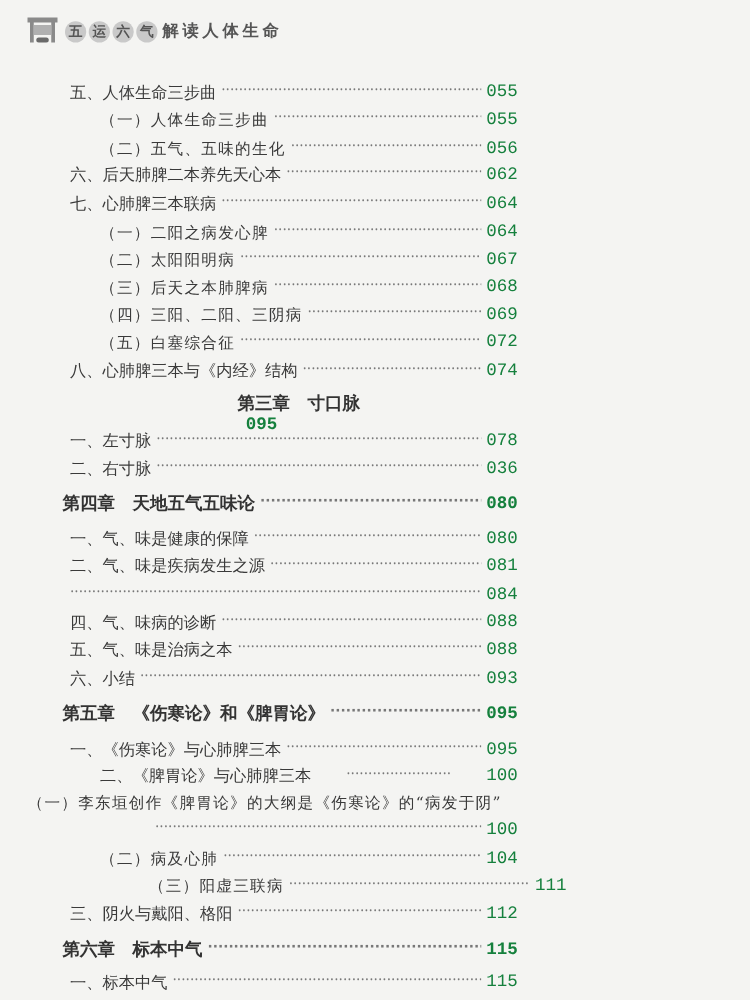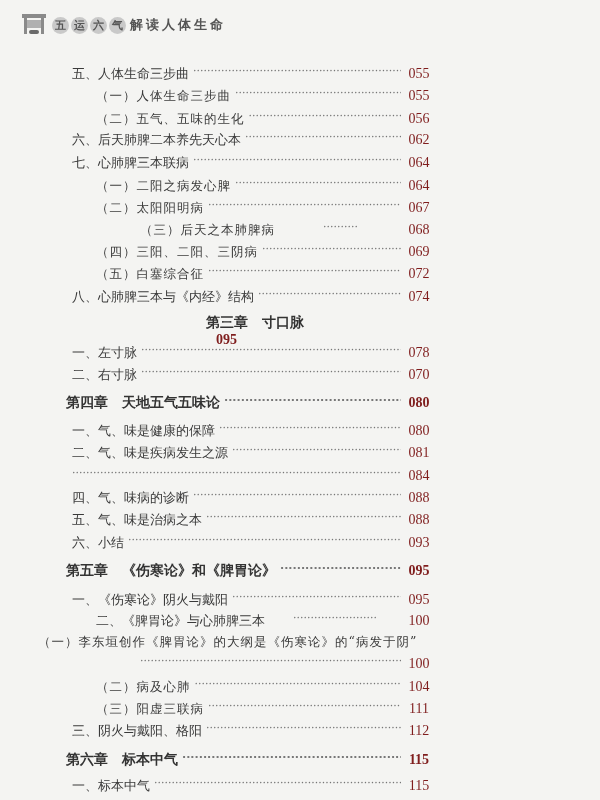--- a/index.html
+++ b/index.html
@@ -13,25 +13,25 @@
   .logo { width:24px; height:22px; position:relative; margin-right:6px; }
   .logo .roof { position:absolute; left:0; top:0; width:24px; height:4px; background:#8a8a8a; }
   .logo .post-l { position:absolute; left:2px; top:3px; width:3px; height:17px; background:#8a8a8a; }
   .logo .post-r { position:absolute; right:2px; top:3px; width:3px; height:17px; background:#8a8a8a; }
   .logo .panel { position:absolute; left:5px; top:6px; width:14px; height:8px; background:#b0b0b0; }
   .logo .base { position:absolute; left:7px; top:16px; width:10px; height:4px; background:#6a6a6a; border-radius:3px; }
   .badge { width:17px; height:17px; border-radius:50%; background:#c9c9c9; color:#555; font-size:11px; font-weight:bold;
     display:inline-flex; align-items:center; justify-content:center; margin-right:2px; font-family:"DejaVu Sans", sans-serif; }
   .subtitle { font-size:13px; font-weight:bold; color:#555; letter-spacing:3px; margin-left:2px; font-family:"DejaVu Sans", sans-serif; }
 
-  .row { position:absolute; left:16px; width:482px; height:20px; display:flex; align-items:center; font-size:13px; }
+  .row { position:absolute; left:0; width:482px; height:20px; display:flex; align-items:center; font-size:13px; }
   .row .t { white-space:nowrap; padding-right:4px; }
   .row .dots { flex:1; height:20px; overflow:hidden; position:relative; }
   .row .dots::before { content:"······································································································································"; position:absolute; left:0; top:1px; font-size:11px; color:#777; letter-spacing:0px; white-space:nowrap; }
-  .row .pg { width:28px; text-align:center; padding-left:4px; margin-right:65px; font-family:Liberation Serif, serif; font-size:14px; color:#7f1d1d; }
+  .row .pg { width:28px; text-align:left; padding-left:4px; margin-right:65px; font-family:Liberation Mono, monospace; font-size:14px; color:#15803d; }
   .lvl-ch { font-family:"DejaVu Sans", sans-serif; font-weight:bold; font-size:14px; color:#333; }
   .lvl-ch .t { padding-left:0; }
   .lvl1 .t { }
   .lvl2 .t { font-size:12.5px; letter-spacing:1px; }
   .nodots .dots::before { content:""; }
 </style>
 </head>
 <body>
 
 <div class="header">
@@ -85,21 +85,21 @@
       <span class="t">（一）二阳之病发心脾</span>
       <span class="dots"></span>
       <span class="pg">064</span>
     </div>
     <div class="row lvl2" style="top: 198px;">
       <span style="display: inline-block; width: 80px;"></span>
       <span class="t">（二）太阳阳明病</span>
       <span class="dots"></span>
       <span class="pg">067</span>
     </div>
-    <div class="row lvl2" style="top: 220px; gap: 44px;">
+    <div class="row lvl2" style="top: 220px;">
       <span style="display: inline-block; width: 80px;"></span>
       <span class="t">（三）后天之本肺脾病</span>
       <span class="dots"></span>
       <span class="pg">068</span>
     </div>
     <div class="row lvl2" style="top: 242px;">
       <span style="display: inline-block; width: 80px;"></span>
       <span class="t">（四）三阳、二阳、三阴病</span>
       <span class="dots"></span>
       <span class="pg">069</span>
@@ -125,21 +125,21 @@
     <div class="row lvl1" style="top: 343px;">
       <span style="display: inline-block; width: 56px;"></span>
       <span class="t">一、左寸脉</span>
       <span class="dots"></span>
       <span class="pg">078</span>
     </div>
     <div class="row lvl1" style="top: 365px;">
       <span style="display: inline-block; width: 56px;"></span>
       <span class="t">二、右寸脉</span>
       <span class="dots"></span>
-      <span class="pg">070</span>
+      <span class="pg">036</span>
     </div>
     <div class="row lvl-ch" style="top: 393px;">
       <span style="display: inline-block; width: 50px;"></span>
       <span class="t">第四章　天地五气五味论</span>
       <span class="dots"></span>
       <span class="pg">080</span>
     </div>
     <div class="row lvl1" style="top: 421px;">
       <span style="display: inline-block; width: 56px;"></span>
       <span class="t">一、气、味是健康的保障</span>
@@ -176,21 +176,21 @@
       <span class="pg">093</span>
     </div>
     <div class="row lvl-ch" style="top: 561px;">
       <span style="display: inline-block; width: 50px;"></span>
       <span class="t">第五章　《伤寒论》和《脾胃论》</span>
       <span class="dots"></span>
       <span class="pg">095</span>
     </div>
     <div class="row lvl1" style="top: 590px;">
       <span style="display: inline-block; width: 56px;"></span>
-      <span class="t">一、《伤寒论》阴火与戴阳</span>
+      <span class="t">一、《伤寒论》与心肺脾三本</span>
       <span class="dots"></span>
       <span class="pg">095</span>
     </div>
     <div class="row lvl1" style="top: 611px; gap: 24px;">
       <span style="display: inline-block; width: 56px;"></span>
       <span class="t">二、《脾胃论》与心肺脾三本</span>
       <span class="dots"></span>
       <span class="pg">100</span>
     </div>
     <div class="row lvl2 nodots" style="top: 632px;">
@@ -204,21 +204,21 @@
       <span class="t"></span>
       <span class="dots"></span>
       <span class="pg">100</span>
     </div>
     <div class="row lvl2" style="top: 677px;">
       <span style="display: inline-block; width: 80px;"></span>
       <span class="t">（二）病及心肺</span>
       <span class="dots"></span>
       <span class="pg">104</span>
     </div>
-    <div class="row lvl2" style="top: 699px;">
+    <div class="row lvl2" style="top: 699px; padding-left: 39px;">
       <span style="display: inline-block; width: 80px;"></span>
       <span class="t">（三）阳虚三联病</span>
       <span class="dots"></span>
       <span class="pg">111</span>
     </div>
     <div class="row lvl1" style="top: 721px;">
       <span style="display: inline-block; width: 56px;"></span>
       <span class="t">三、阴火与戴阳、格阳</span>
       <span class="dots"></span>
       <span class="pg">112</span>

